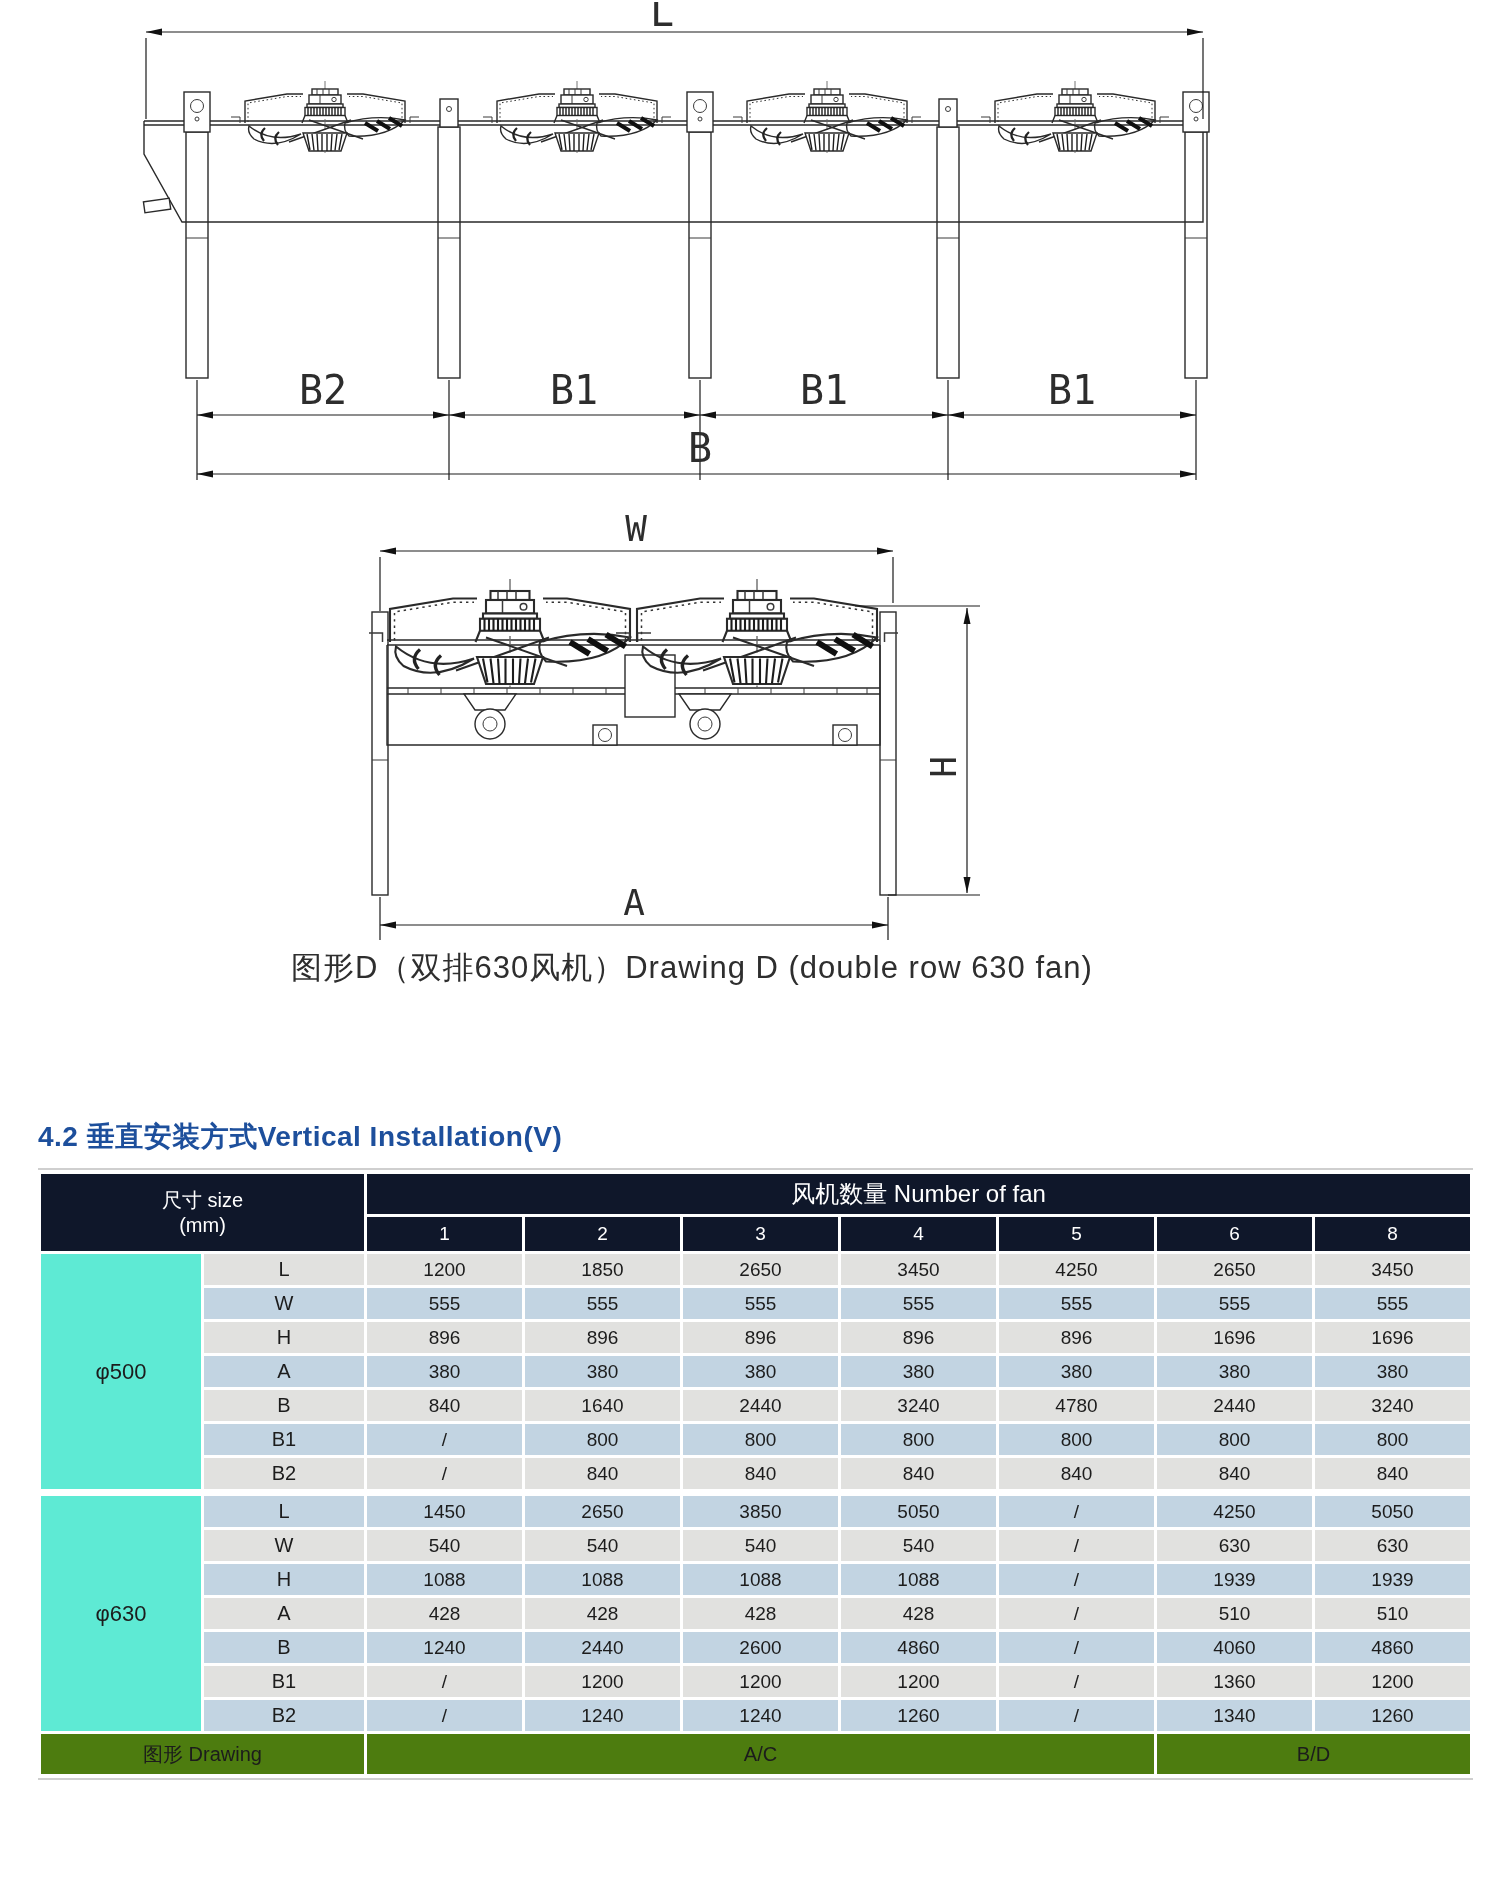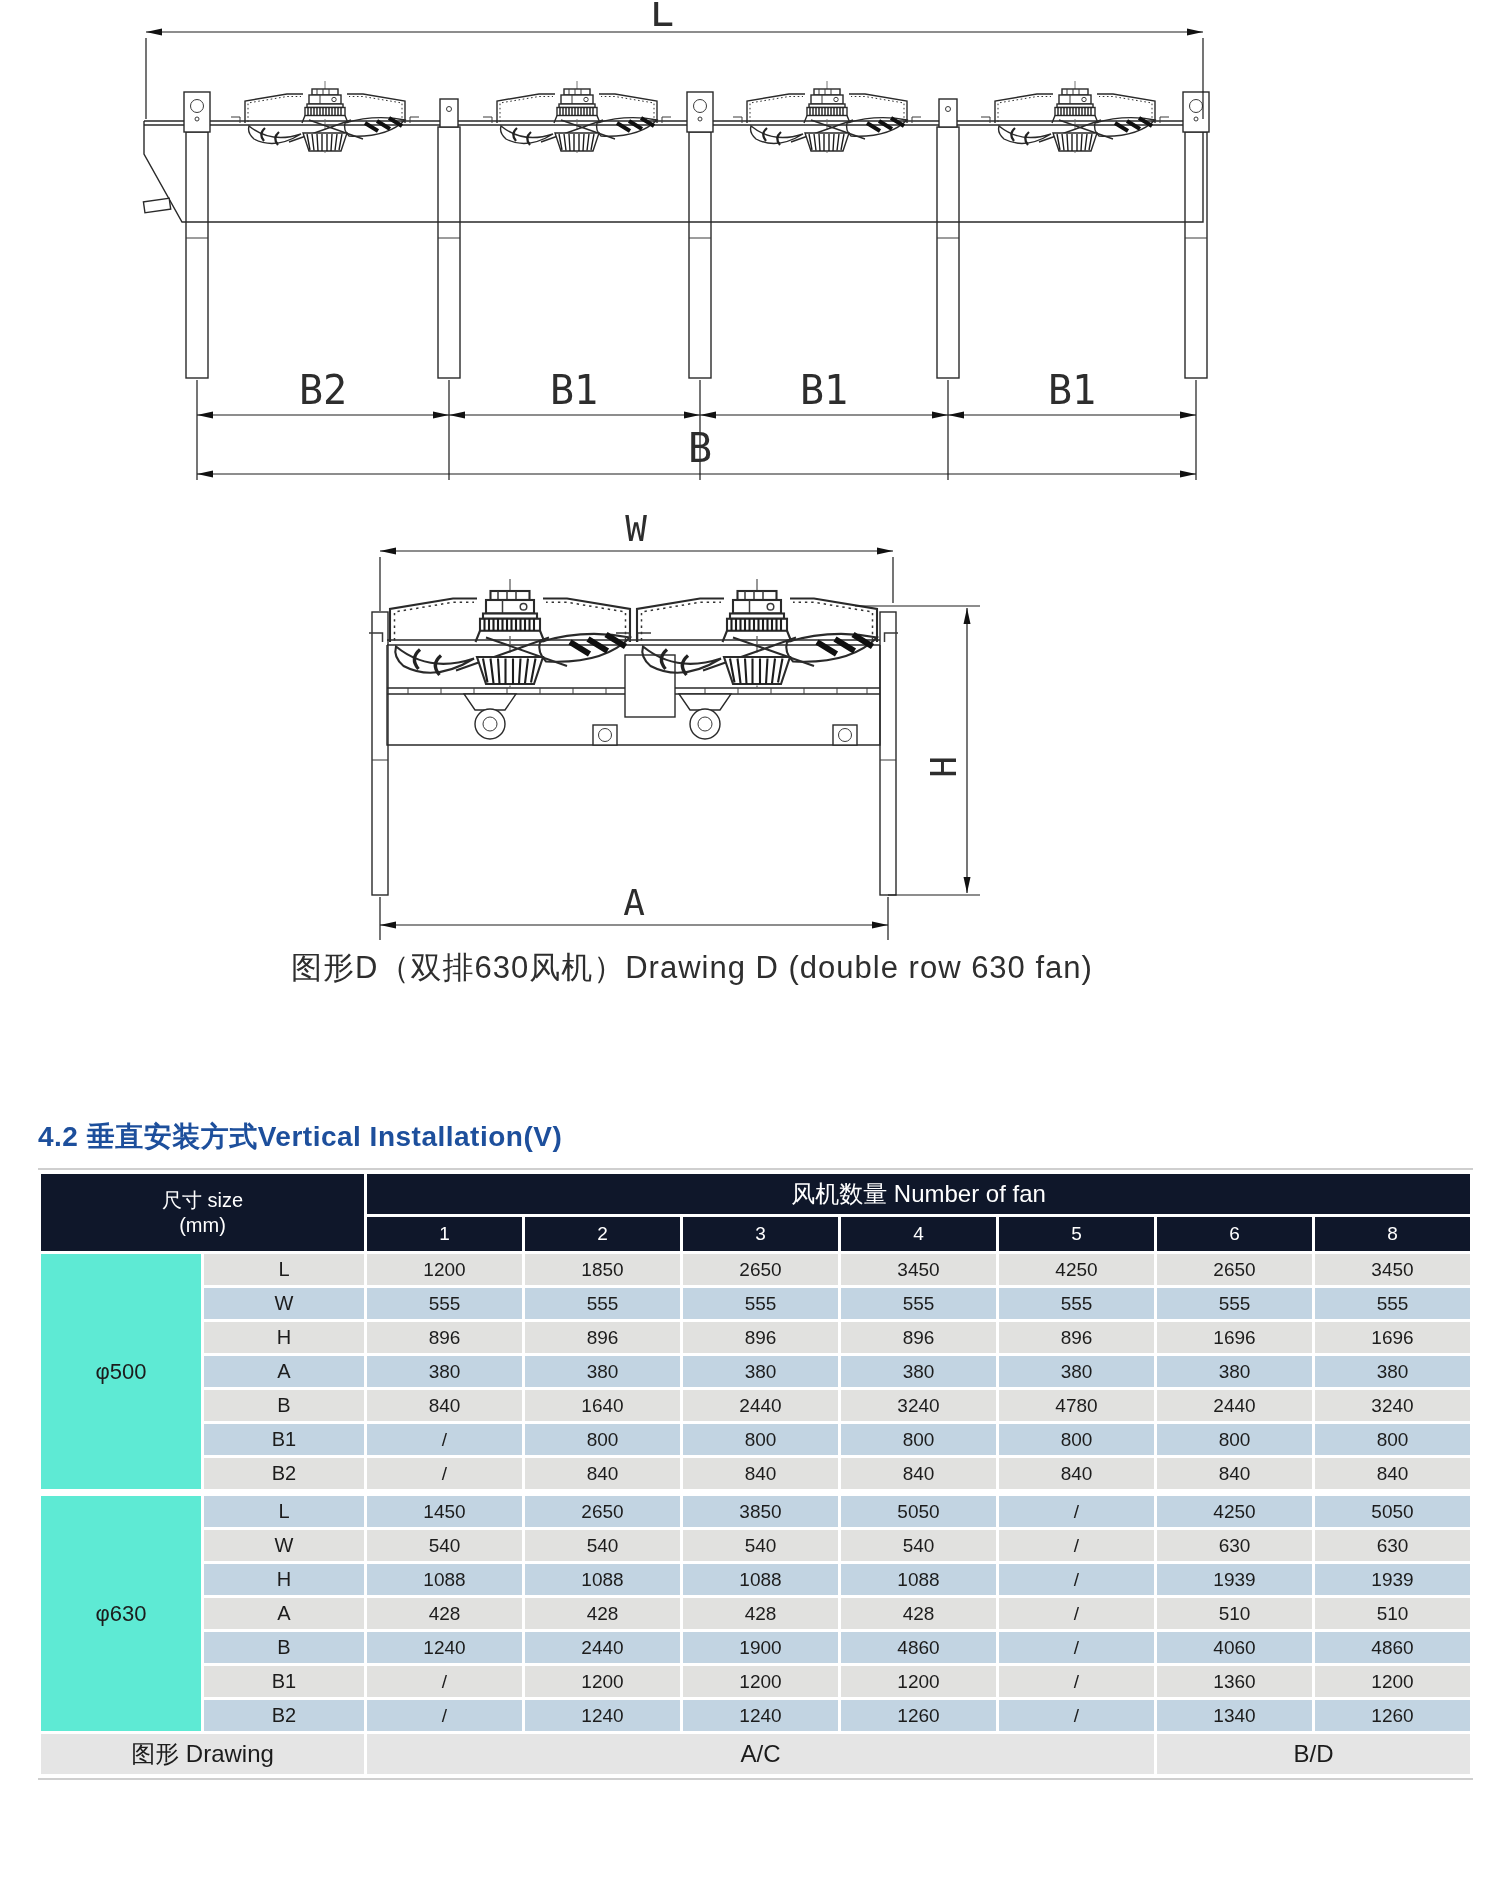--- a/index.html
+++ b/index.html
@@ -31,21 +31,21 @@
   thead th{background:#0f172a;color:#ffffff;font-weight:normal;}
   th.hsize{font-size:20px;line-height:1.25;}
   th.hfans{font-size:24px;height:40px;}
   th.hnum{font-size:19px;height:34px;}
   td.val,td.dimlab{font-size:19px;color:#1c1c1c;height:31px;}
   td.dimlab{font-size:20px;}
   th.phi{background:#5eead4;font-weight:normal;font-size:22px;color:#1c1c1c;}
   .row-gray{background:#e1e1df;}
   .row-blue{background:#c2d4e2;}
   tr.spacer td{height:1px;background:#ffffff;}
-  tfoot td{background:#e5e5e5;font-size:24px;color:#1c1c1c;height:40px;}
+  tfoot td{background:#4d7c0f;font-size:20px;color:#1c1c1c;height:40px;}
 </style>
 </head>
 <body>
 
 <svg class="abs" style="left:100px;top:2px;" width="1130" height="492" viewBox="0 0 1130 492">
   <defs>
     <marker id="arrA" markerUnits="userSpaceOnUse" markerWidth="16" markerHeight="9" refX="16" refY="4.5" orient="auto-start-reverse">
       <path d="M0,1 L16,4.5 L0,8 Z" fill="#111"></path>
     </marker>
 
@@ -350,21 +350,21 @@
           <td class="val row-gray">428</td>
           <td class="val row-gray">428</td>
           <td class="val row-gray">/</td>
           <td class="val row-gray">510</td>
           <td class="val row-gray">510</td>
         </tr>
         <tr>
           <td class="dimlab row-blue">B</td>
           <td class="val row-blue">1240</td>
           <td class="val row-blue">2440</td>
-          <td class="val row-blue">1900</td>
+          <td class="val row-blue">2600</td>
           <td class="val row-blue">4860</td>
           <td class="val row-blue">/</td>
           <td class="val row-blue">4060</td>
           <td class="val row-blue">4860</td>
         </tr>
         <tr>
           <td class="dimlab row-gray">B1</td>
           <td class="val row-gray">/</td>
           <td class="val row-gray">1200</td>
           <td class="val row-gray">1200</td>

